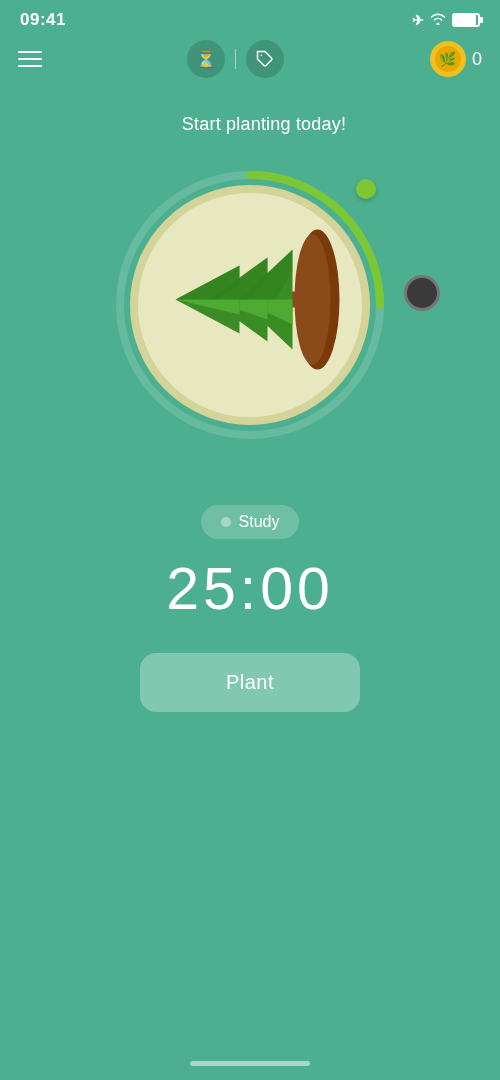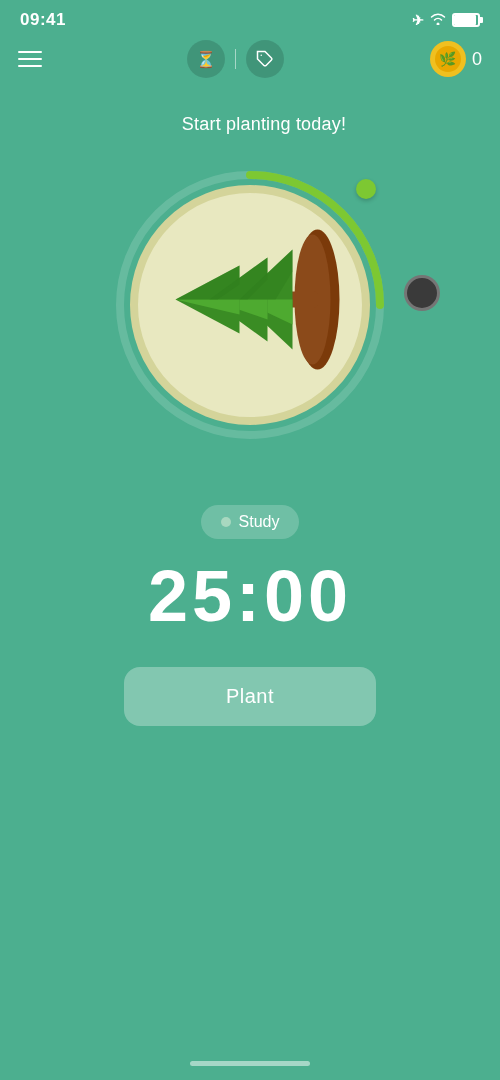--- a/index.html
+++ b/index.html
@@ -227,39 +227,39 @@
       height: 10px;
       border-radius: 50%;
       background: #A8D8C0;
     }
 
     
     .timer-display {
       text-align: center;
       margin-top: 16px;
       color: white;
-      font-size: 72px;
-      font-weight: 700;
+      font-size: 59px;
+      font-weight: 400;
       letter-spacing: 4px;
     }
 
     
     .plant-button-wrap {
       display: flex;
       justify-content: center;
       margin-top: 30px;
     }
     .plant-button {
       background: rgba(255,255,255,0.3);
       border: none;
       border-radius: 16px;
       color: white;
       font-size: 20px;
       font-weight: 500;
-      width: 252px;
+      width: 220px;
       padding: 18px 0;
       cursor: pointer;
       letter-spacing: 0.5px;
     }
 
     
     .home-indicator {
       position: absolute;
       bottom: 14px;
       left: 50%;

